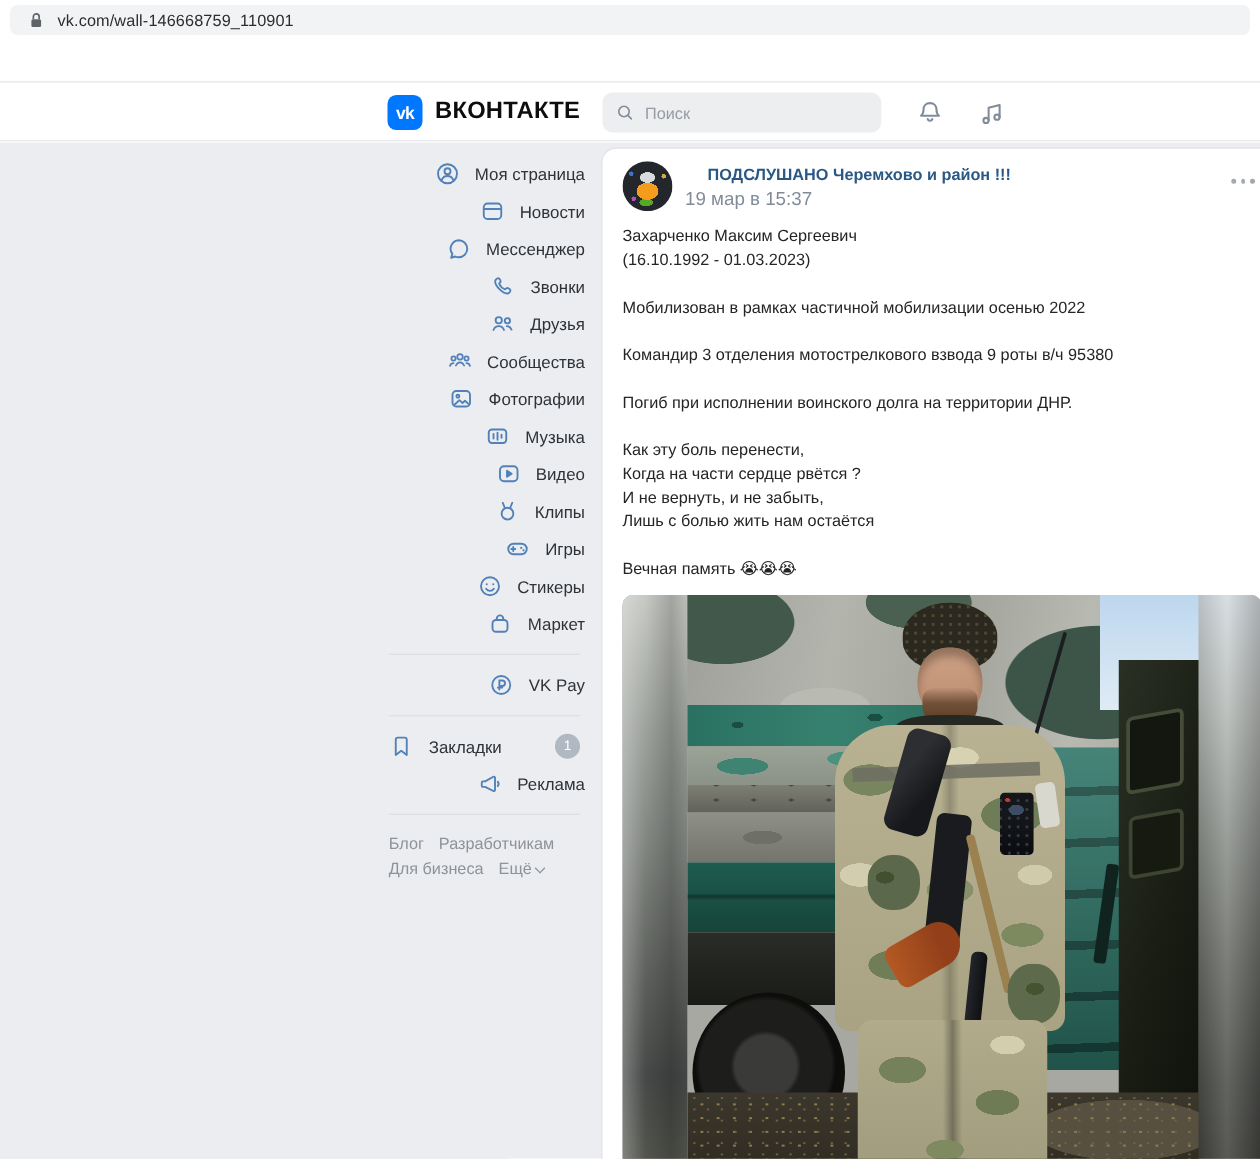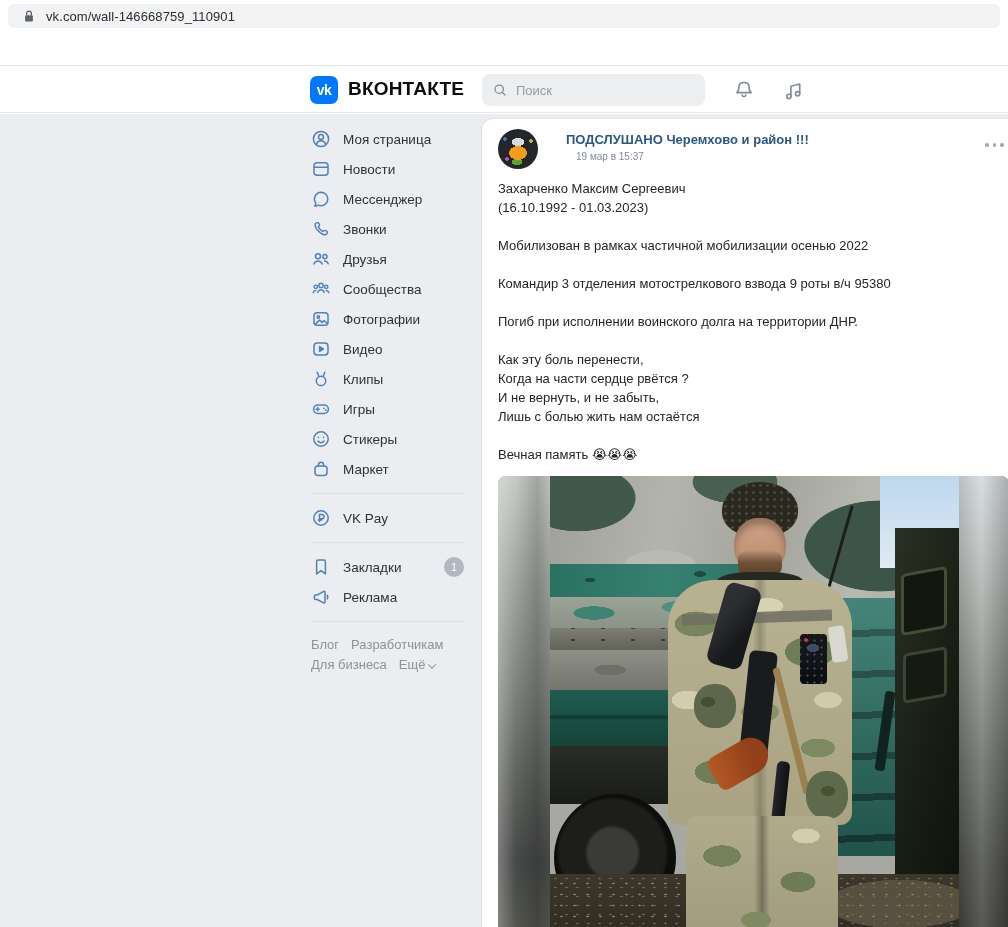--- a/index.html
+++ b/index.html
@@ -27,21 +27,21 @@
     color:#333; width:160px; font-family:inherit; }
   .search-box input::placeholder { color:#969ca3; }
   .hicon { position:absolute; top:13px; width:24px; height:24px; cursor:pointer; }
 
   
   .page { position:absolute; left:0; top:114px; width:1008px; height:813px; background:#ebedf0; }
 
   
   .nav { position:absolute; left:300px; top:10px; width:168px; }
   .nav-item { display:flex; align-items:center; height:30px; padding-left:11px; gap:12px;
-    cursor:pointer; border-radius:6px; }
+    cursor:pointer; border-radius:6px;justify-content:flex-end; }
   .nicon { width:20px; height:20px; flex:0 0 20px; }
   .nlabel { font-size:13.5px; color:#2e3338; }
   .nav-divider { height:1px; background:#dde0e4; margin:9px 4px 9px 11px; }
   .badge { margin-left:auto; margin-right:4px; width:20px; height:20px; border-radius:50%;
     background:#b0b8c1; color:#fff; font-size:11px; display:flex; align-items:center;
     justify-content:center; }
   .nav-footer { padding:4px 0 0 11px; font-size:13px; color:#8e939a; line-height:20px; }
   .nav-footer a { color:#8e939a; text-decoration:none; margin-right:12px; cursor:pointer; }
   .chev { display:inline-block; width:6px; height:6px; border-right:1.5px solid #8e939a;
     border-bottom:1.5px solid #8e939a; transform:rotate(45deg) translate(-1px,-1px); }
@@ -55,21 +55,21 @@
       radial-gradient(10px 7px at 20px 13px, #d7dbde 0 60%, transparent 61%),
       radial-gradient(14px 11px at 20px 24px, #f59d1b 0 62%, transparent 63%),
       radial-gradient(8px 5px at 20px 23px, #e3342f 0 60%, transparent 61%),
       radial-gradient(9px 5px at 19px 33px, #57a829 0 60%, transparent 61%),
       radial-gradient(3px 3px at 7px 10px, #3f74c4 0 60%, transparent 61%),
       radial-gradient(3px 3px at 33px 12px, #c4b23f 0 60%, transparent 61%),
       radial-gradient(3px 3px at 9px 30px, #b44fc4 0 60%, transparent 61%),
       #23262b; }
   .post-author { position:absolute; left:66px; top:13px; font-size:13px; font-weight:bold;
     color:#2a5885; cursor:pointer;padding-left:18px; }
-  .post-date { position:absolute; left:66px; top:32px; font-size:10px; color:#818c99; cursor:pointer;margin-left:28px; }
+  .post-date { position:absolute; left:66px; top:32px; font-size:15px; color:#818c99; cursor:pointer; }
   .dots-menu { position:absolute; left:503px; top:24px; display:flex; gap:4px; cursor:pointer; }
   .dots-menu i { width:3.5px; height:3.5px; border-radius:50%; background:#a3a9b0; }
   .post-text { position:absolute; left:16px; top:60px; width:492px; font-size:13px;
     line-height:19px; color:#252525; white-space:pre-line; }
 
   
   .photo { position:absolute; left:16px; top:357px; width:511px; height:470px; border-radius:8px;
     overflow:hidden; background:#9a9c96; cursor:pointer; }
   .photo div { position:absolute; }
   .ph-left { left:0; top:0; width:52px; height:100%;
@@ -309,20 +309,29 @@
       <span class="nicon">
         <svg viewBox="0 0 20 20" fill="none" stroke="#5181b8" stroke-width="1.5" stroke-linecap="round" stroke-linejoin="round">
           <rect x="3" y="3.8" width="14" height="12.4" rx="3"></rect>
             <circle cx="7.3" cy="8" r="1.2"></circle>
           <path d="M4.8 14.6l3.7-3.5 2.5 2.3 2-1.8 3 2.7"></path>
         </svg>
       </span>
       <span class="nlabel">Фотографии</span>
     </div>
 
+    <div class="nav-item">
+      <span class="nicon">
+        <svg viewBox="0 0 20 20" fill="none" stroke="#5181b8" stroke-width="1.5" stroke-linecap="round">
+          <rect x="3" y="4.6" width="14" height="10.8" rx="2.6"></rect>
+          <path d="M6.8 8.2v3.6M10 7.2v5.6M13.2 8.8v2.4"></path>
+        </svg>
+      </span>
+      <span class="nlabel">Музыка</span>
+    </div>
 
     <div class="nav-item">
       <span class="nicon">
         <svg viewBox="0 0 20 20" fill="none" stroke="#5181b8" stroke-width="1.5" stroke-linejoin="round">
           <rect x="3" y="4" width="14" height="12" rx="3.2"></rect>
           <path d="M8.6 7.6l3.7 2.4-3.7 2.4z" fill="#5181b8"></path>
         </svg>
       </span>
       <span class="nlabel">Видео</span>
     </div>

